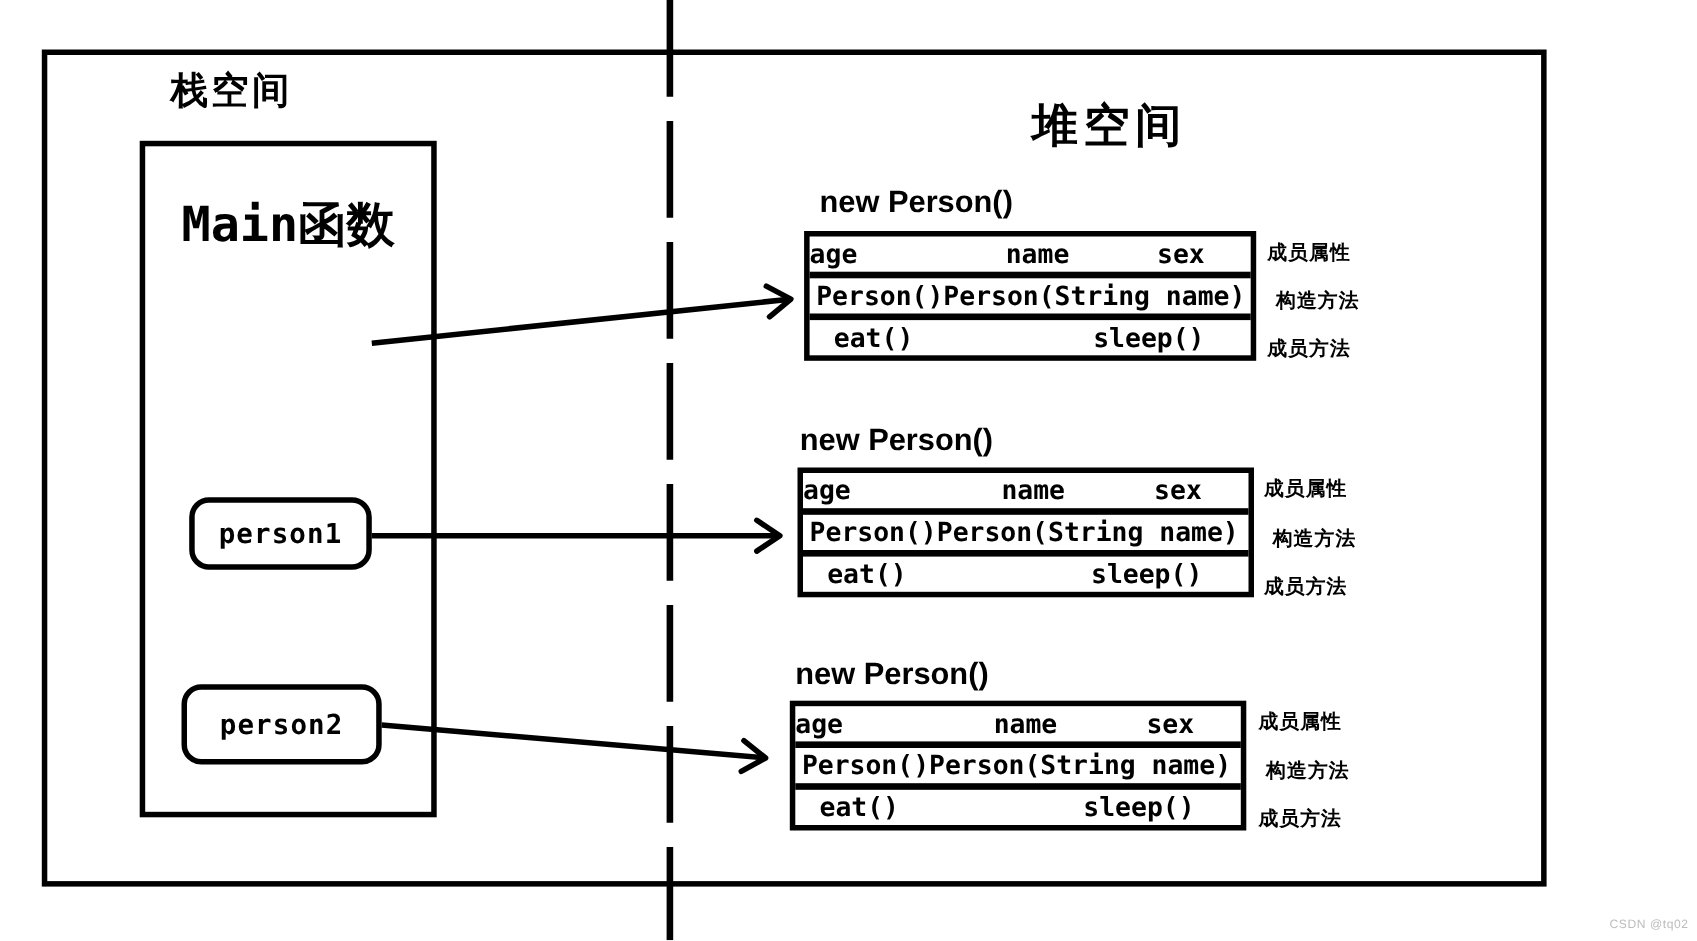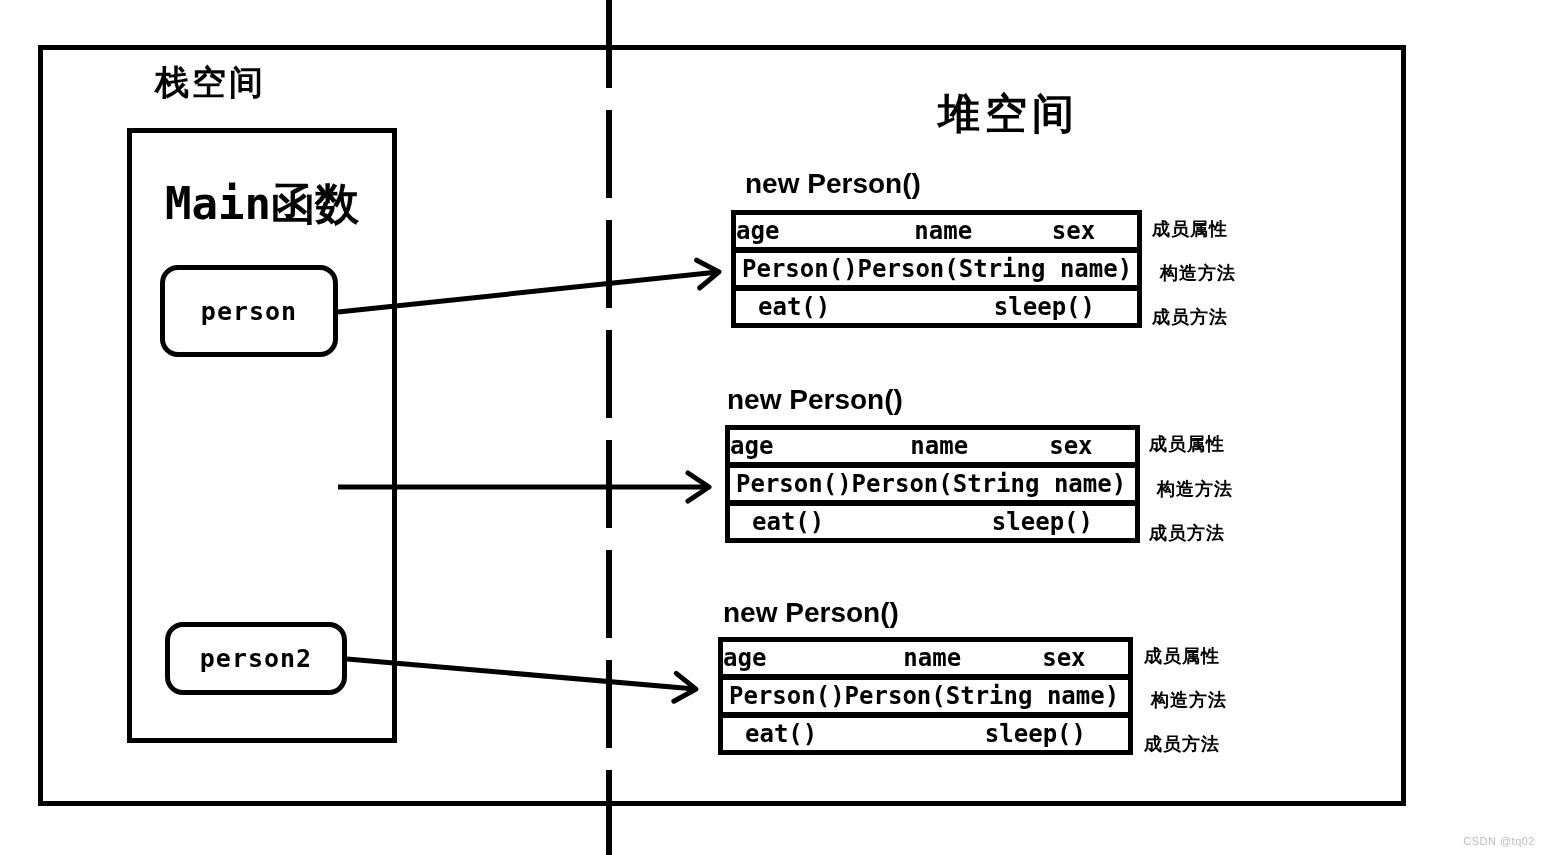--- a/index.html
+++ b/index.html
@@ -101,21 +101,21 @@
 <div class="canvas">
 
   <div class="outer-box"></div>
 
   <div class="stack-title">栈空间</div>
 
   <div class="main-frame">
     <div class="main-frame-title">Main函数</div>
   </div>
 
-  <div class="var var-0">person</div>
+  <div class="var var-1">person1</div>
   <div class="var var-2">person2</div>
 
   <div class="heap-title">堆空间</div>
 
   <div class="heap-group hg-0">
     <div class="g-title">new Person()</div>
     <div class="g-table">
       <div class="g-row r-attrs">
         <span class="c-age">age</span>
         <span class="c-name">name</span>

